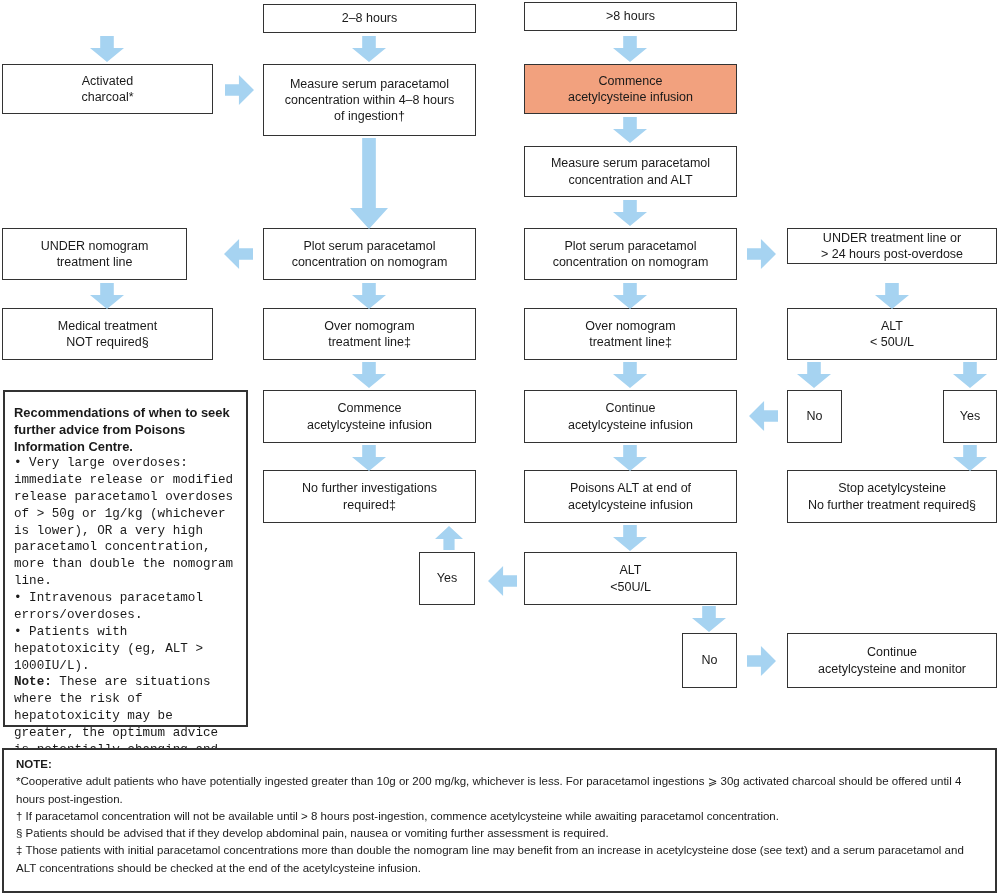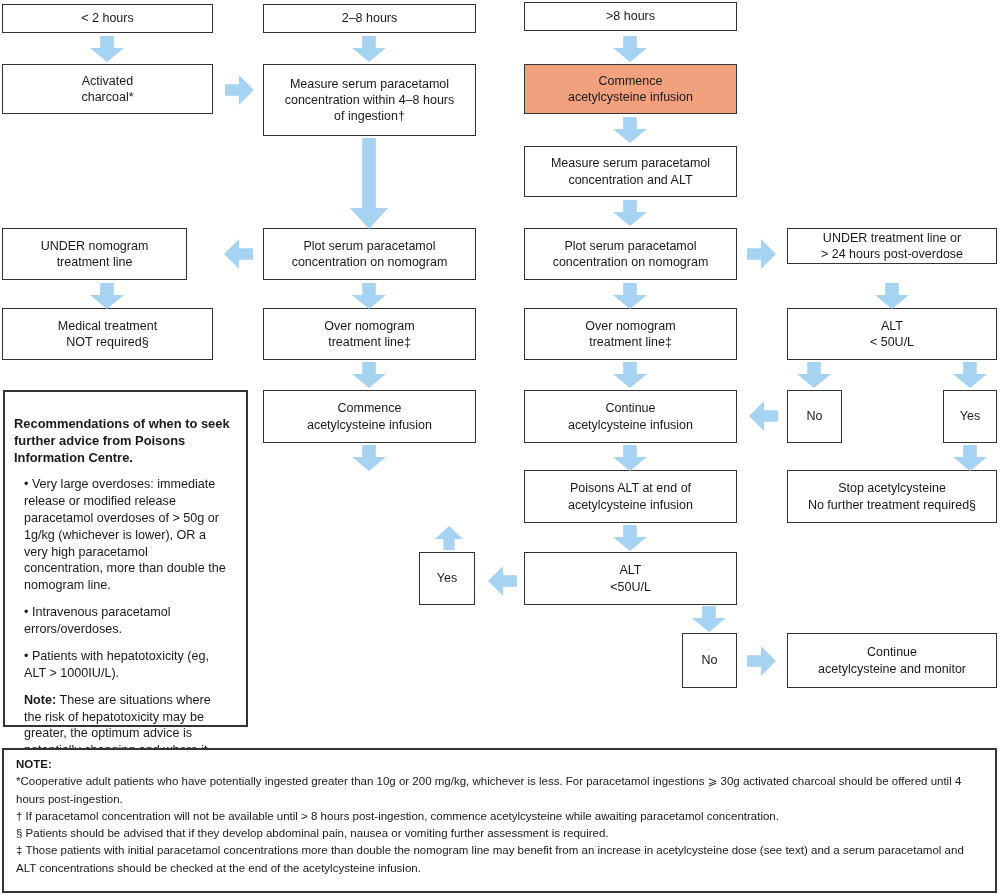--- a/index.html
+++ b/index.html
@@ -18,32 +18,31 @@
     font-size:12.5px;line-height:1.3;padding:2px 6px;
   }
   .node.highlight{background:var(--highlight);}
   .arr{position:absolute;background:var(--arrow);}
   .a-down{width:34px;height:26px;clip-path:polygon(30% 0,70% 0,70% 46%,100% 46%,50% 100%,0 46%,30% 46%);}
   .a-down-long{width:38px;height:91px;clip-path:polygon(32% 0,68% 0,68% 77%,100% 77%,50% 100%,0 77%,32% 77%);}
   .a-right{width:29px;height:30px;clip-path:polygon(0 31%,48% 31%,48% 0,100% 50%,48% 100%,48% 69%,0 69%);}
   .a-left{width:29px;height:30px;clip-path:polygon(100% 31%,52% 31%,52% 0,0 50%,52% 100%,52% 69%,100% 69%);}
   .a-up{width:28px;height:24px;clip-path:polygon(50% 0,100% 54%,70% 54%,70% 100%,30% 100%,30% 54%,0 54%);}
   .panel{position:absolute;box-sizing:border-box;background:#fff;border:2px solid var(--border);}
-  .recommendations{left:3px;top:390px;width:245px;height:337px;padding:23px 9px;font-size:12.6px;line-height:1.34;}
+  .recommendations{left:3px;top:390px;width:245px;height:337px;padding:12px 9px;font-size:12.6px;line-height:1.34;}
   .rec-heading{font-weight:bold;font-size:12.9px;line-height:1.32;}
-  .rec-item{margin:10px;}
+  .rec-item{margin:0;font-family:Liberation Mono, monospace;}
   .b{font-weight:bold;}
   .note-panel{left:2px;top:748px;width:995px;height:145px;padding:6px 12px;font-size:11.5px;line-height:1.5;}
 </style>
 </head>
 <body>
 
 <div class="canvas">
 
-  <div class="node" style="left:2px;top:4px;width:211px;height:29px">&lt; 2 hours</div>
   <div class="node" style="left:263px;top:4px;width:213px;height:29px">2–8 hours</div>
   <div class="node" style="left:524px;top:2px;width:213px;height:29px">&gt;8 hours</div>
 
   <div class="node" style="left:2px;top:64px;width:211px;height:50px">Activated
 charcoal*</div>
   <div class="node" style="left:263px;top:64px;width:213px;height:72px">Measure serum paracetamol
 concentration within 4–8 hours
 of ingestion†</div>
   <div class="node highlight" style="left:524px;top:64px;width:213px;height:50px">Commence
 acetylcysteine infusion</div>
@@ -69,20 +68,22 @@
   <div class="node" style="left:787px;top:308px;width:210px;height:52px">ALT
 &lt; 50U/L</div>
 
   <div class="node" style="left:263px;top:390px;width:213px;height:53px">Commence
 acetylcysteine infusion</div>
   <div class="node" style="left:524px;top:390px;width:213px;height:53px">Continue
 acetylcysteine infusion</div>
   <div class="node" style="left:787px;top:390px;width:55px;height:53px">No</div>
   <div class="node" style="left:943px;top:390px;width:54px;height:53px">Yes</div>
 
+  <div class="node" style="left:263px;top:470px;width:213px;height:53px">No further investigations
+required‡</div>
   <div class="node" style="left:524px;top:470px;width:213px;height:53px">Poisons ALT at end of
 acetylcysteine infusion</div>
   <div class="node" style="left:787px;top:470px;width:210px;height:53px">Stop acetylcysteine
 No further treatment required§</div>
 
   <div class="node" style="left:419px;top:552px;width:56px;height:53px">Yes</div>
   <div class="node" style="left:524px;top:552px;width:213px;height:53px">ALT
 &lt;50U/L</div>
 
   <div class="node" style="left:682px;top:633px;width:55px;height:55px">No</div>

